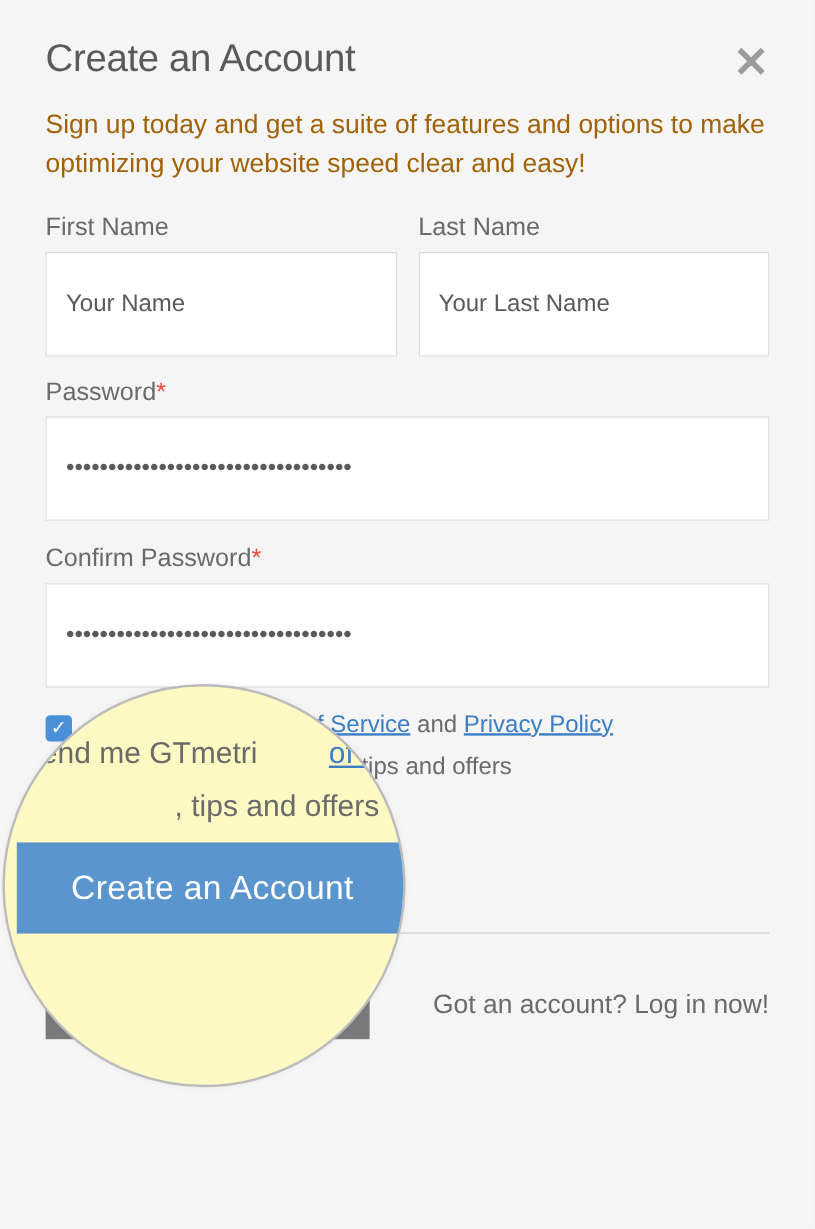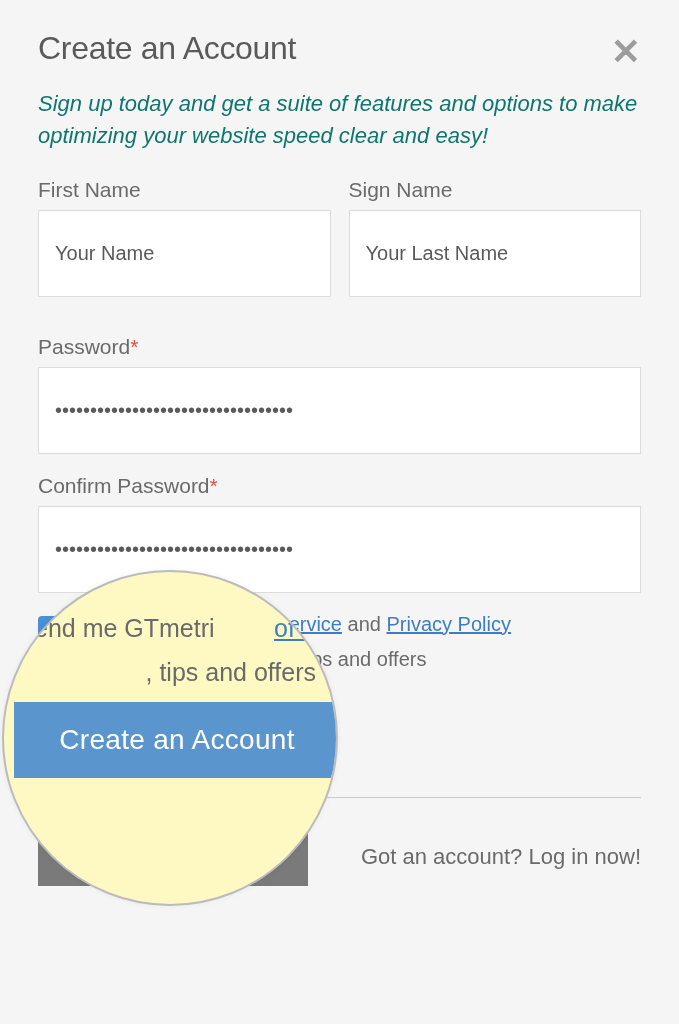--- a/index.html
+++ b/index.html
@@ -33,29 +33,28 @@
     .close-btn {
       font-size: 36px;
       color: #9c9c9c;
       cursor: pointer;
       font-weight: bold;
       line-height: 1;
       margin-top: 4px;
     }
     .modal-subtitle {
       font-size: 22px;
-      color: #0f766e;
+      color: #a16207;
       line-height: 1.45;
       margin-bottom: 26px;
-      font-style: italic;
     }
     .form-row {
       display: flex;
       gap: 18px;
-      margin-bottom: 38px;
+      margin-bottom: 18px;
     }
     .form-group {
       flex: 1;
       margin-bottom: 20px;
     }
     .form-row .form-group { margin-bottom: 0; }
     .label {
       display: block;
       font-size: 21px;
       color: #6a6a6a;
@@ -188,21 +187,21 @@
   </div>
 
   <p class="modal-subtitle">Sign up today and get a suite of features and options to make optimizing your website speed clear and easy!</p>
 
   <div class="form-row">
     <div class="form-group">
       <label class="label">First Name</label>
       <input class="input" type="text" value="Your Name" style="">
     </div>
     <div class="form-group">
-      <label class="label">Sign Name</label>
+      <label class="label">Last Name</label>
       <input class="input" type="text" value="Your Last Name" style="">
     </div>
   </div>
 
 
   <div class="form-group">
     <label class="label"><span>Password</span><span class="required">*</span></label>
     <input class="input" type="text" value="••••••••••••••••••••••••••••••••••" style="">
   </div>
 

